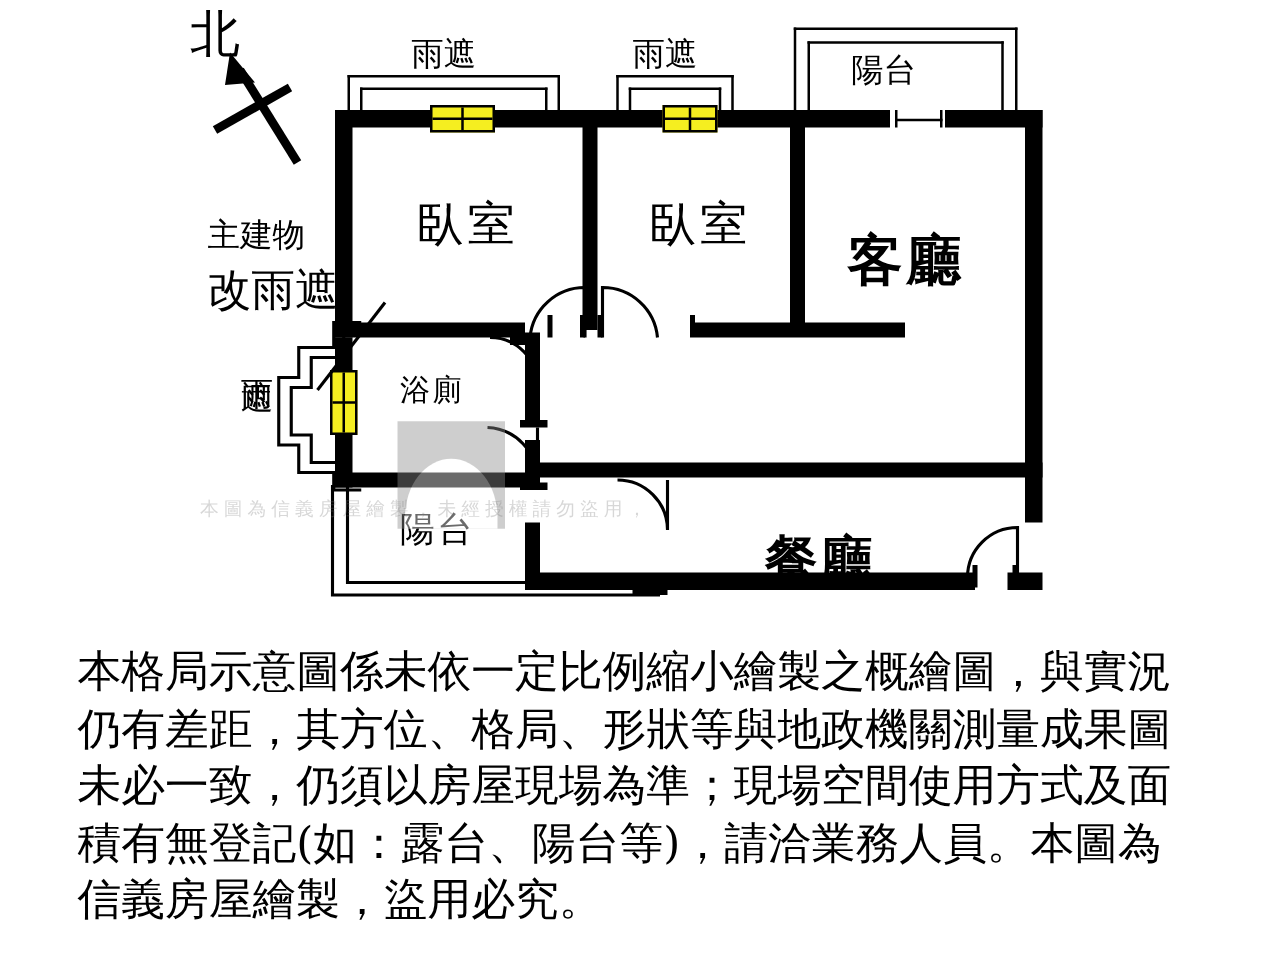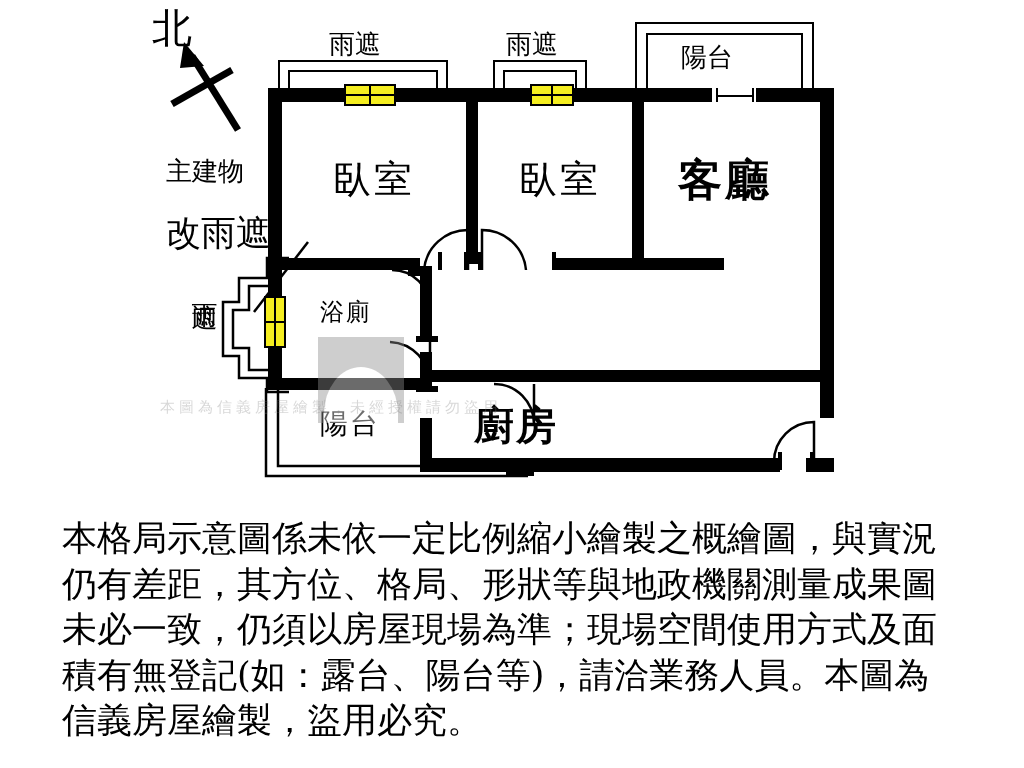--- a/index.html
+++ b/index.html
@@ -24,21 +24,21 @@
   .win-h:before{left:50%;top:0;width:2px;height:100%;margin-left:-1px;}
   .win-h:after{left:0;top:50%;width:100%;height:2px;margin-top:-1px;}
   .win-v{position:absolute;background:#f5ee20;border:2px solid #000;box-sizing:border-box;}
   .win-v:before,.win-v:after{content:"";position:absolute;background:#000;}
   .win-v:before{left:50%;top:0;width:2px;height:100%;margin-left:-1px;}
   .win-v:after{left:0;top:50%;width:100%;height:2px;margin-top:-1px;}
 
   
   .rlabel{position:absolute;color:#000;white-space:nowrap;line-height:1;}
   .lbl-sans{font-family:"DejaVu Sans","Liberation Sans",sans-serif;}
-  .lbl-serif{font-family:"DejaVu Serif","Liberation Serif",serif;font-weight:bold;}
+  .lbl-serif{font-family:"DejaVu Serif","Liberation Serif",serif;font-weight:bold;margin-top:29px;}
   .lbl-vert{writing-mode:vertical-rl;text-orientation:upright;}
 
   
   #north{position:absolute;left:150px;top:8px;width:110px;height:135px;}
 
   
   #wm{position:absolute;left:318px;top:325px;width:390px;height:110px;
       opacity:.42;pointer-events:none;}
   #wm .wm-text{position:absolute;left:95px;top:2px;font-size:86px;
       font-family:"DejaVu Sans","Liberation Sans",sans-serif;font-weight:bold;
@@ -157,37 +157,37 @@
   <div class="win-v" style="left:264px;top:296px;width:22px;height:52px;"></div>
 
   <svg class="abs" style="left:205px;top:252px;" width="90" height="146">
     <path d="M 84 6 L 62 6 L 62 26 L 34 26 L 34 50 L 18 50 L 18 104 L 34 104
              L 34 126 L 62 126 L 62 140 L 84 140" fill="none" stroke="#000" stroke-width="2.5"></path>
     <path d="M 84 16 L 70 16 L 70 34 L 44 34 L 44 58 L 28 58 L 28 96 L 44 96
              L 44 118 L 70 118 L 70 132 L 84 132" fill="none" stroke="#000" stroke-width="2.5"></path>
   </svg>
   <div class="rlabel lbl-sans lbl-vert" style="left:192px;top:283px;font-size:26px;">雨遮</div>
 
-  <div class="rlabel lbl-sans" style="left:166px;top:158px;font-size:26px;">主建物</div>
+  <div class="rlabel lbl-sans" style="left:166px;top:176px;font-size:26px;">主建物</div>
   <div class="rlabel lbl-sans" style="left:166px;top:216px;font-size:35px;">改雨遮</div>
   <svg class="abs" style="left:250px;top:238px;" width="70" height="80">
     <line x1="4" y1="74" x2="58" y2="4" stroke="#000" stroke-width="2.5"></line>
   </svg>
 
   <svg class="abs" style="left:262px;top:386px;" width="270" height="96">
     <path d="M 4 2 L 4 90 L 266 90" fill="none" stroke="#000" stroke-width="2.5"></path>
     <path d="M 16 2 L 16 80 L 266 80" fill="none" stroke="#000" stroke-width="2.5"></path>
   </svg>
   <div class="wall" style="left:506px;top:466px;width:28px;height:10px;"></div>
 
   <div class="rlabel lbl-sans" style="left:333px;top:160px;font-size:38px;letter-spacing:3px;">臥室</div>
   <div class="rlabel lbl-sans" style="left:519px;top:160px;font-size:38px;letter-spacing:3px;">臥室</div>
   <div class="rlabel lbl-serif" style="left:678px;top:158px;font-size:44px;letter-spacing:3px;">客廳</div>
   <div class="rlabel lbl-sans" style="left:320px;top:300px;font-size:24px;letter-spacing:2px;">浴廁</div>
-  <div class="rlabel lbl-serif" style="left:474px;top:405px;font-size:40px;letter-spacing:2px;">廚房</div>
+  <div class="rlabel lbl-serif" style="left:612px;top:398px;font-size:42px;letter-spacing:2px;">餐廳</div>
   <div class="rlabel lbl-sans" style="left:320px;top:410px;font-size:28px;letter-spacing:2px;">陽台</div>
 
   <div id="wm">
     <div class="wm-logo"></div>
   </div>
   <div id="wm-strip">本圖為信義房屋繪製，未經授權請勿盜用，</div>
 
 </div>
 
 <div id="disclaimer">本格局示意圖係未依一定比例縮小繪製之概繪圖，與實況仍有差距，其方位、格局、形狀等與地政機關測量成果圖未必一致，仍須以房屋現場為準；現場空間使用方式及面積有無登記(如：露台、陽台等)，請洽業務人員。本圖為信義房屋繪製，盜用必究。</div>

